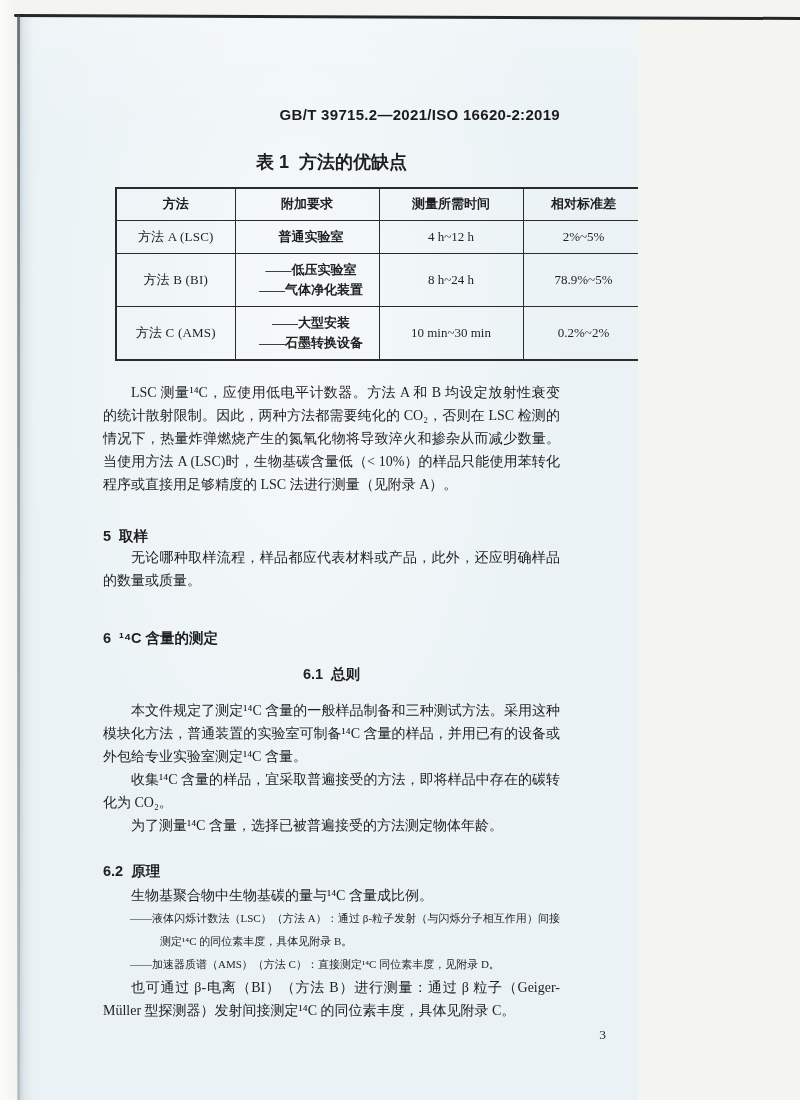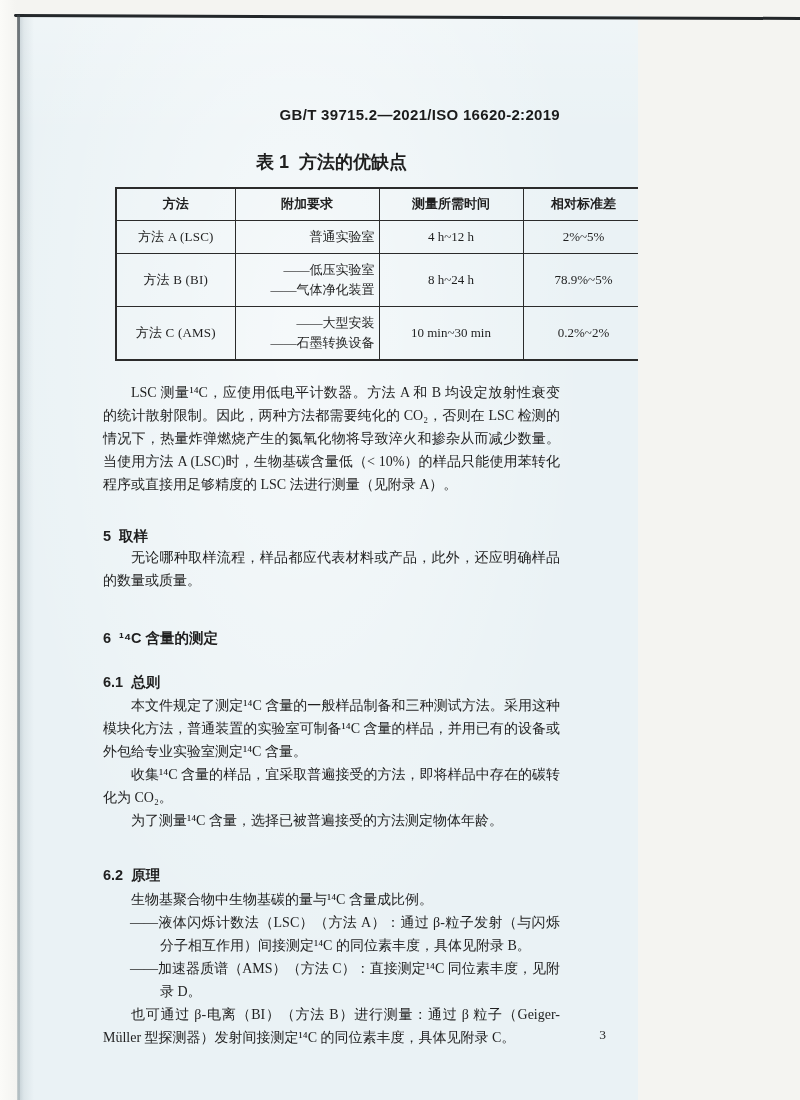--- a/index.html
+++ b/index.html
@@ -65,21 +65,21 @@
     padding: 6px 4px;
     line-height: 20px;
     white-space: pre-line;
   }
   table.methods th {
     font-family: "Liberation Sans", "DejaVu Sans", sans-serif;
     font-weight: bold; font-size: 13px;
     height: 32px; padding: 5px 10px;
     border-bottom: 1.5px solid #2b2b2b;
   }
-  table.methods td.left { text-align: right; padding-left: 12px; }
+  table.methods td.left { text-align: center; padding-left: 12px; font-weight: bold; }
   td.c-method { letter-spacing: .2px; }
   .body-p {
     font-size: 14px; line-height: 23px;
     text-align: justify;
     text-indent: 2em;
   }
   .p-after-table { margin-top: 20px; }
   .note {
     margin-top: 9px; margin-left: 27px;
     font-size: 12.5px; line-height: 24px;
@@ -87,26 +87,26 @@
     text-align: justify;
   }
   .hd {
     font-family: "Liberation Sans", "DejaVu Sans", sans-serif;
     font-weight: bold; font-size: 14.5px;
     white-space: pre-wrap;
   }
   .hd-5   { margin-top: 31px; }
   .p-5-1  { margin-top: 21px; }
   .hd-6   { margin-top: 37px; }
-  .hd-61  { margin-top: 25px; }
-  .p-61-1 { margin-top: 2px; }
-  .hd-62  { margin-top: 34px; }
+  .hd-61  { margin-top: 17px; text-align: center; }
+  .p-61-1 { margin-top: 15px; }
+  .hd-62  { margin-top: 25px; }
   .p-62-1 { margin-top: 3px; }
   .li-item {
-    font-size: 14px; line-height: 23px;
+    font-size: 11px; line-height: 23px;
     text-align: justify;
     padding-left: 57px; text-indent: -30px;
   }
   .page-num {
     position: absolute;
     right: 32px; top: 1012px;
     font-size: 13.5px;
   }
 </style>
 </head>

